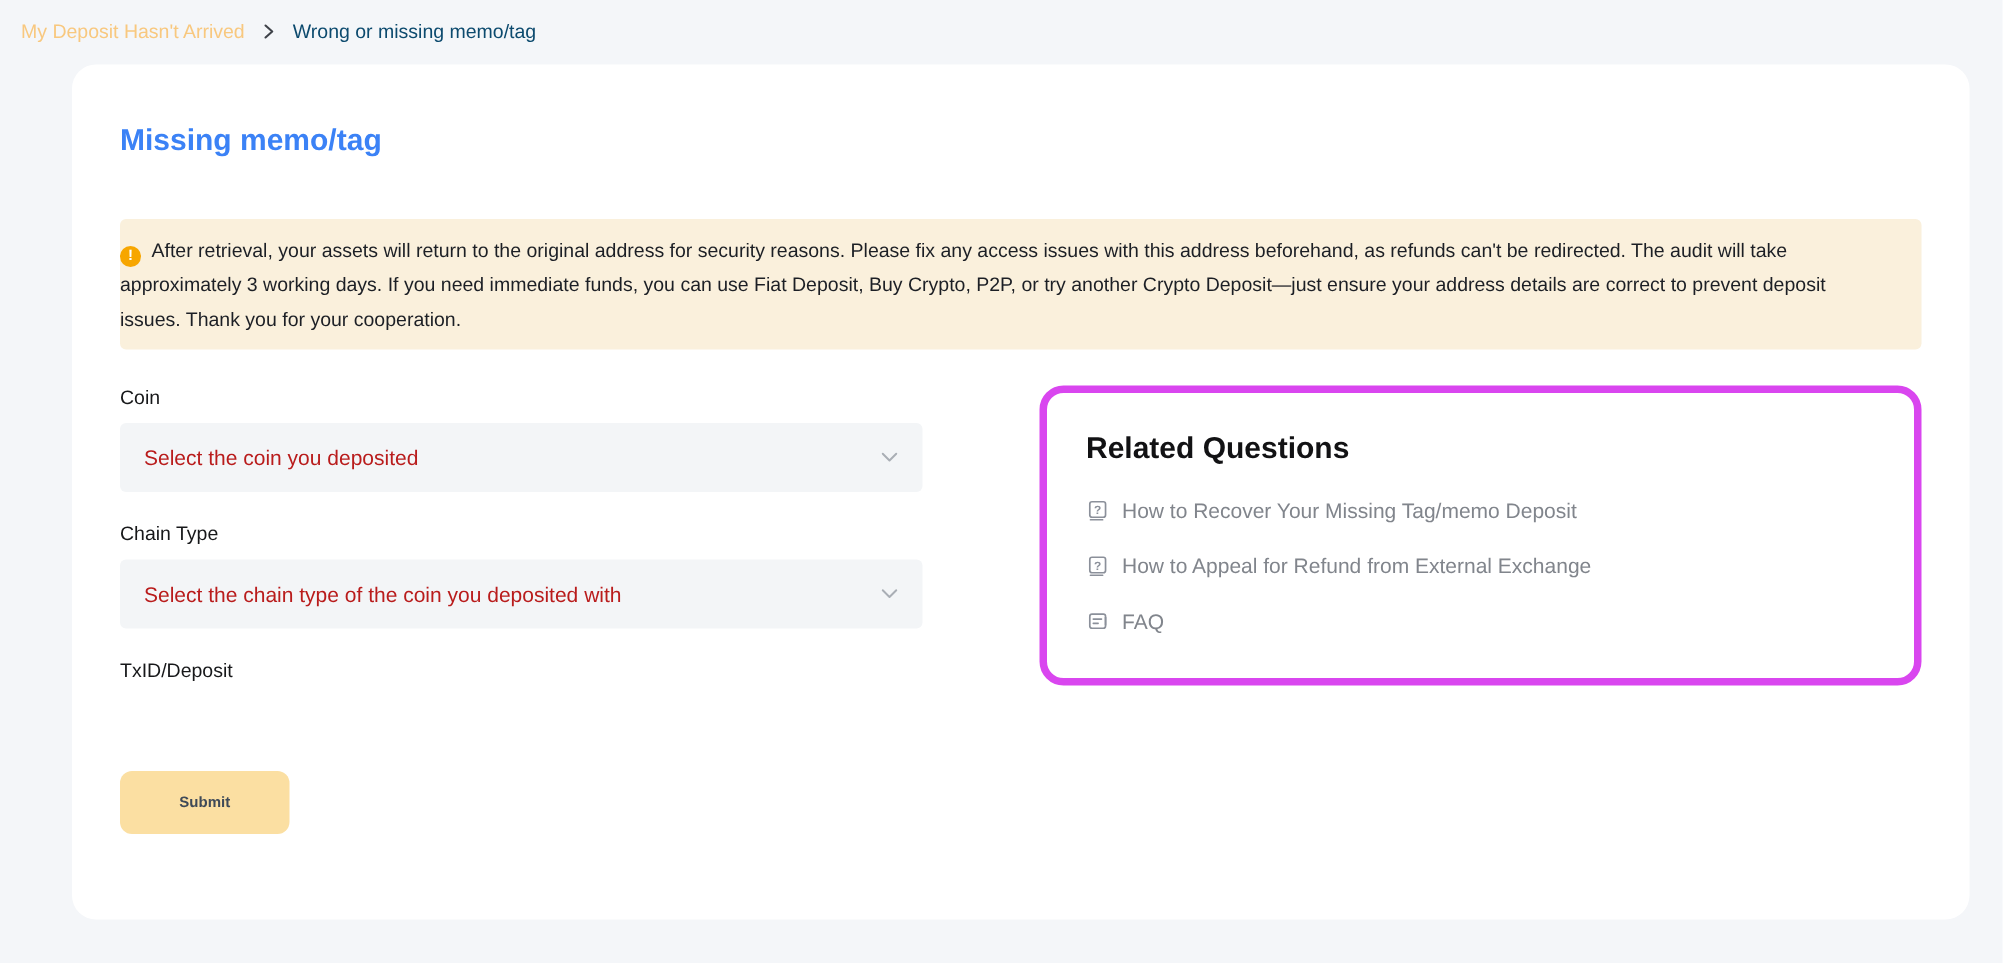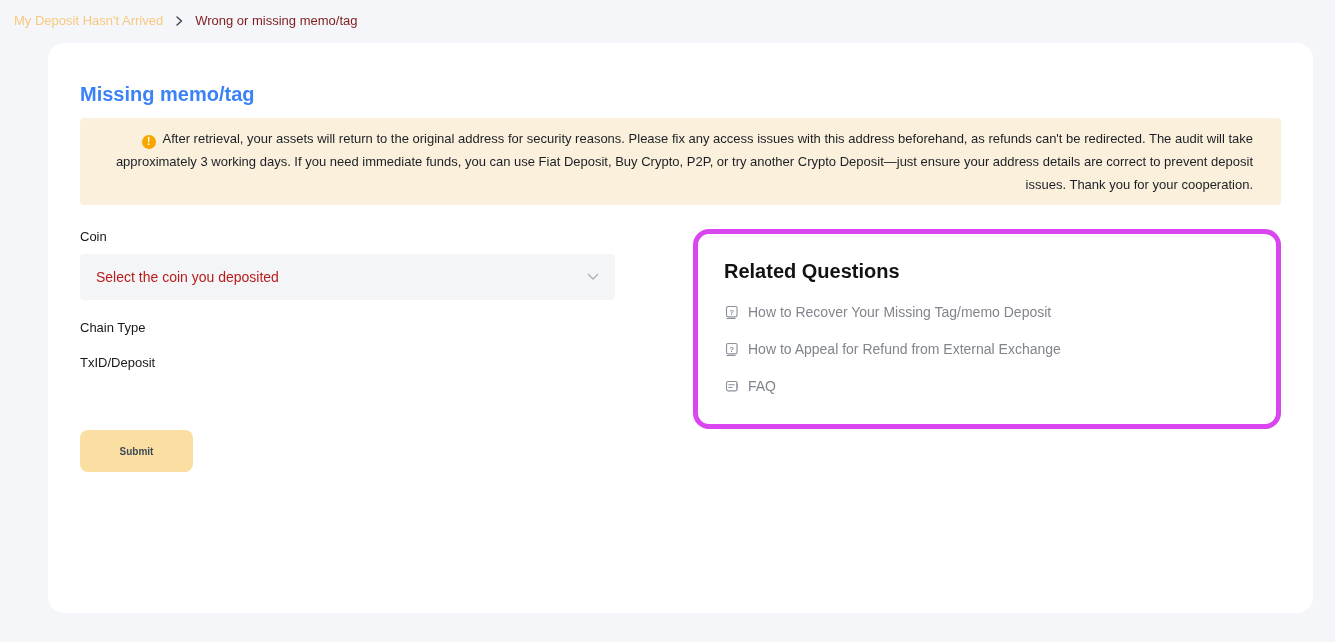--- a/index.html
+++ b/index.html
@@ -6,32 +6,32 @@
   html,body { width:1335px; height:642px; }
   body {
     background:#f4f6f9;
     font-family:"Liberation Sans","DejaVu Sans",sans-serif;
     color:#121214;
     overflow:hidden;
   }
   .breadcrumb { display:flex; align-items:center; gap:10px; padding:13px 14px 10px; font-size:13px; }
   .crumb-link { color:#f8c87f; cursor:pointer; }
   .crumb-sep { display:flex; align-items:center; }
-  .crumb-current { color:#7f1d1d; }
+  .crumb-current { color:#0c4a6e; }
 
   .card {
     background:#ffffff; border-radius:16px;
     margin:5px 22px 0 48px; height:570px;
     padding:40px 32px 0;
   }
   .page-title { font-size:20px; font-weight:bold; color:#3b82f6; }
 
   .notice {
-    margin-top:12px; background:#faf0dc; border-radius:4px;
-    padding:9px 28px 9px 18px; font-size:13px; line-height:23px; color:#1c1f25;text-align:right;
+    margin-top:40px; background:#faf0dc; border-radius:4px;
+    padding:9px 28px 9px 0; font-size:13px; line-height:23px; color:#1c1f25;
   }
   .warn-icon {
     display:inline-flex; width:14px; height:14px; border-radius:50%;
     background:#f7a600; color:#fff; font-size:10px; font-weight:bold;
     align-items:center; justify-content:center; vertical-align:-2px; margin-right:7px;
   }
 
   .content-row { display:flex; align-items:flex-start; margin-top:24px; }
   .form-col { width:537px; }
   .field-group { margin-bottom:20px; }
@@ -97,20 +97,28 @@
           <span class="chevron">
             <svg width="12" height="8" viewBox="0 0 12 8">
                 <path d="M1.5 1.5 L6 6 L10.5 1.5" stroke="#a9aeb5" stroke-width="1.3" fill="none" stroke-linecap="round" stroke-linejoin="round"></path>
               </svg>
           </span>
         </div>
       </div>
 
       <div class="field-group">
         <div class="field-label">Chain Type</div>
+        <div class="select-box">
+          <span class="placeholder">Select the chain type of the coin you deposited with</span>
+          <span class="chevron">
+            <svg width="12" height="8" viewBox="0 0 12 8">
+                <path d="M1.5 1.5 L6 6 L10.5 1.5" stroke="#a9aeb5" stroke-width="1.3" fill="none" stroke-linecap="round" stroke-linejoin="round"></path>
+              </svg>
+          </span>
+        </div>
       </div>
 
       <div class="field-group">
         <div class="field-label">TxID/Deposit</div>
       </div>
 
       <button class="submit-btn">Submit</button>
 
     </div>
 

